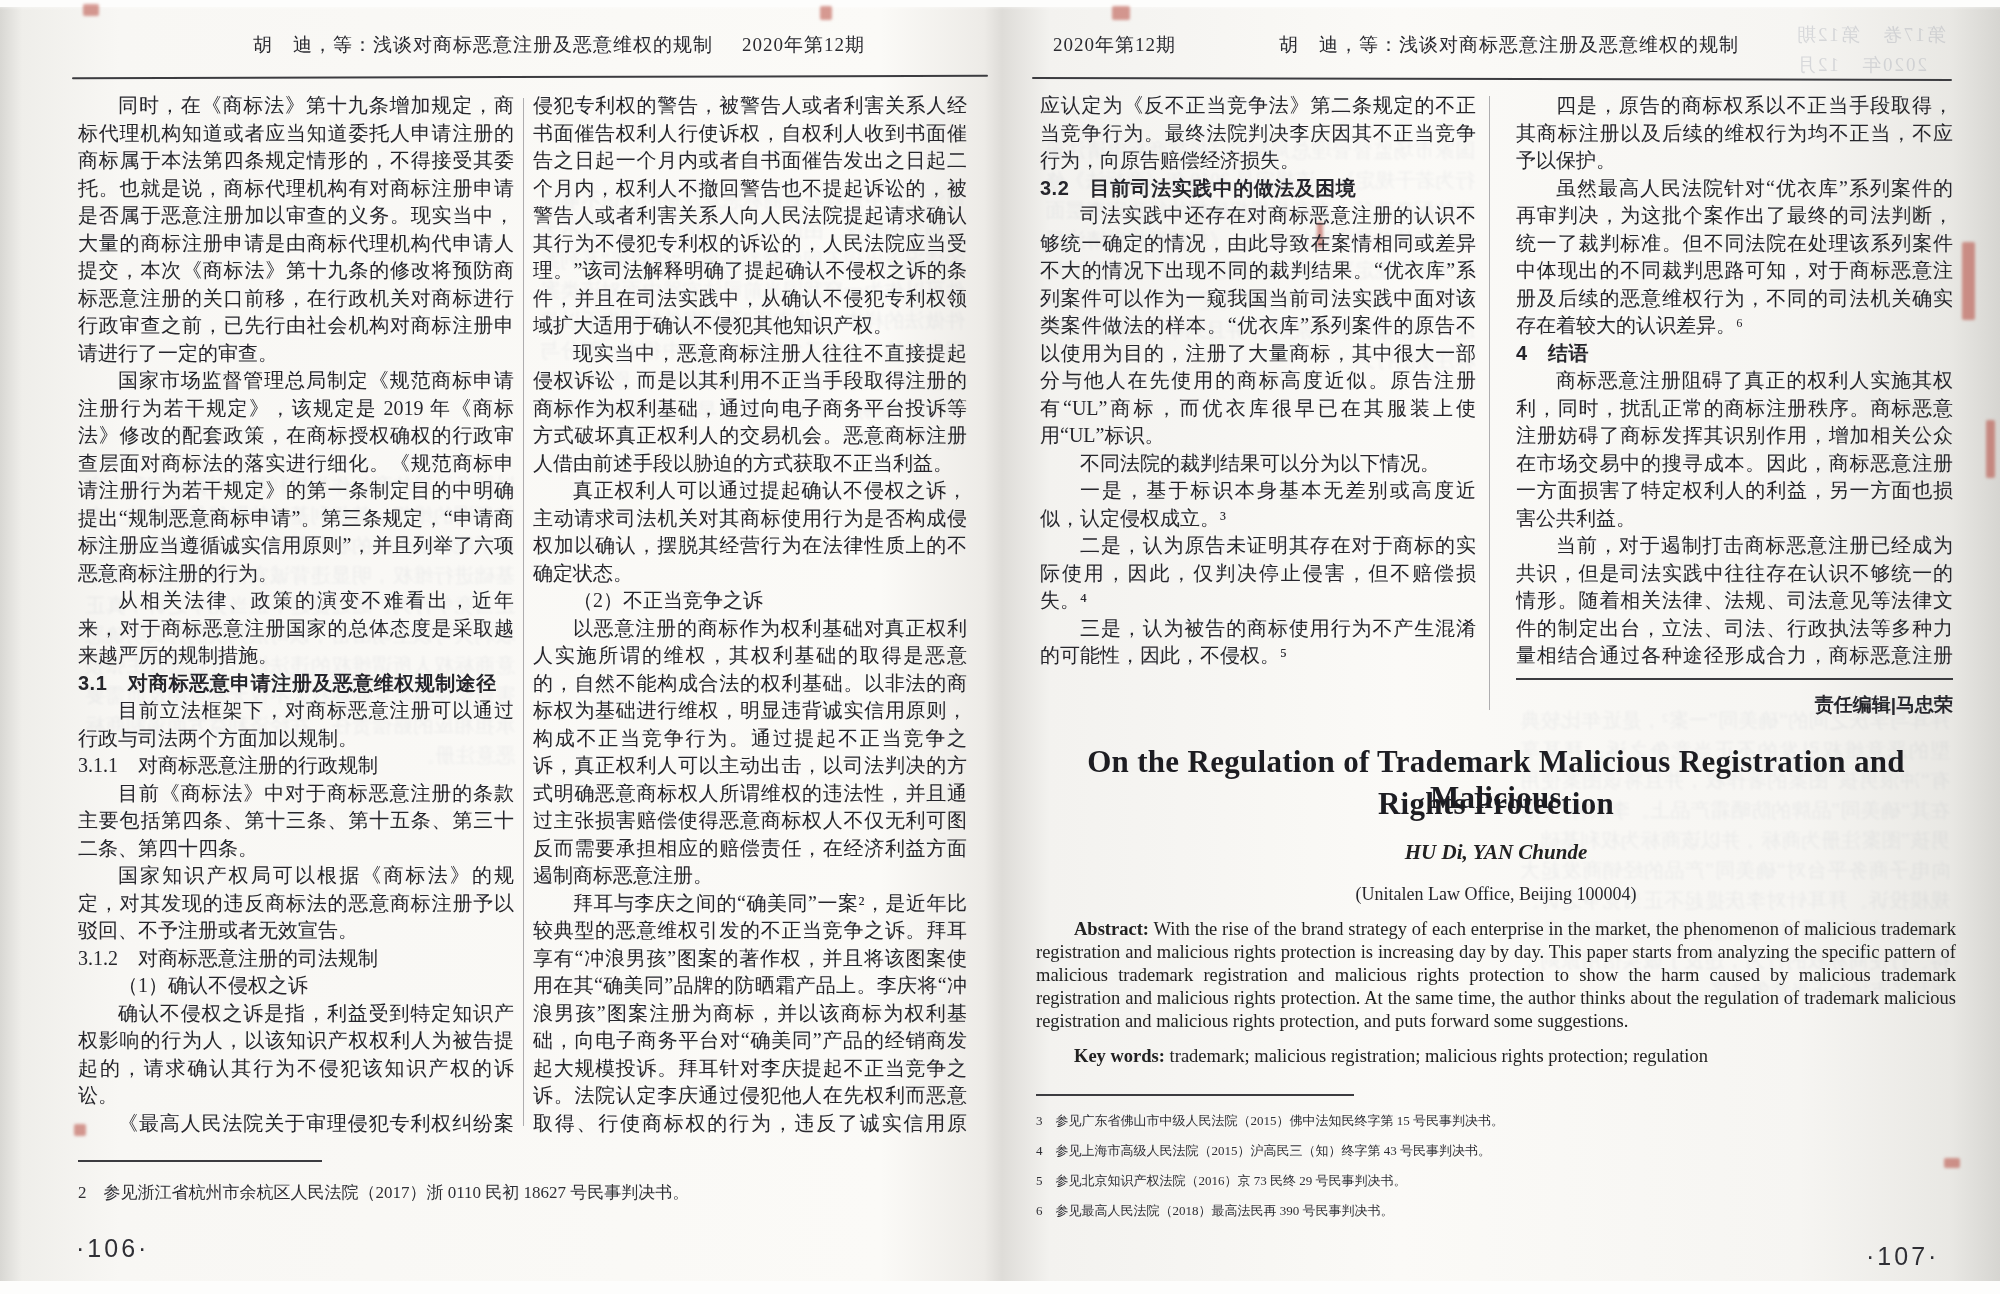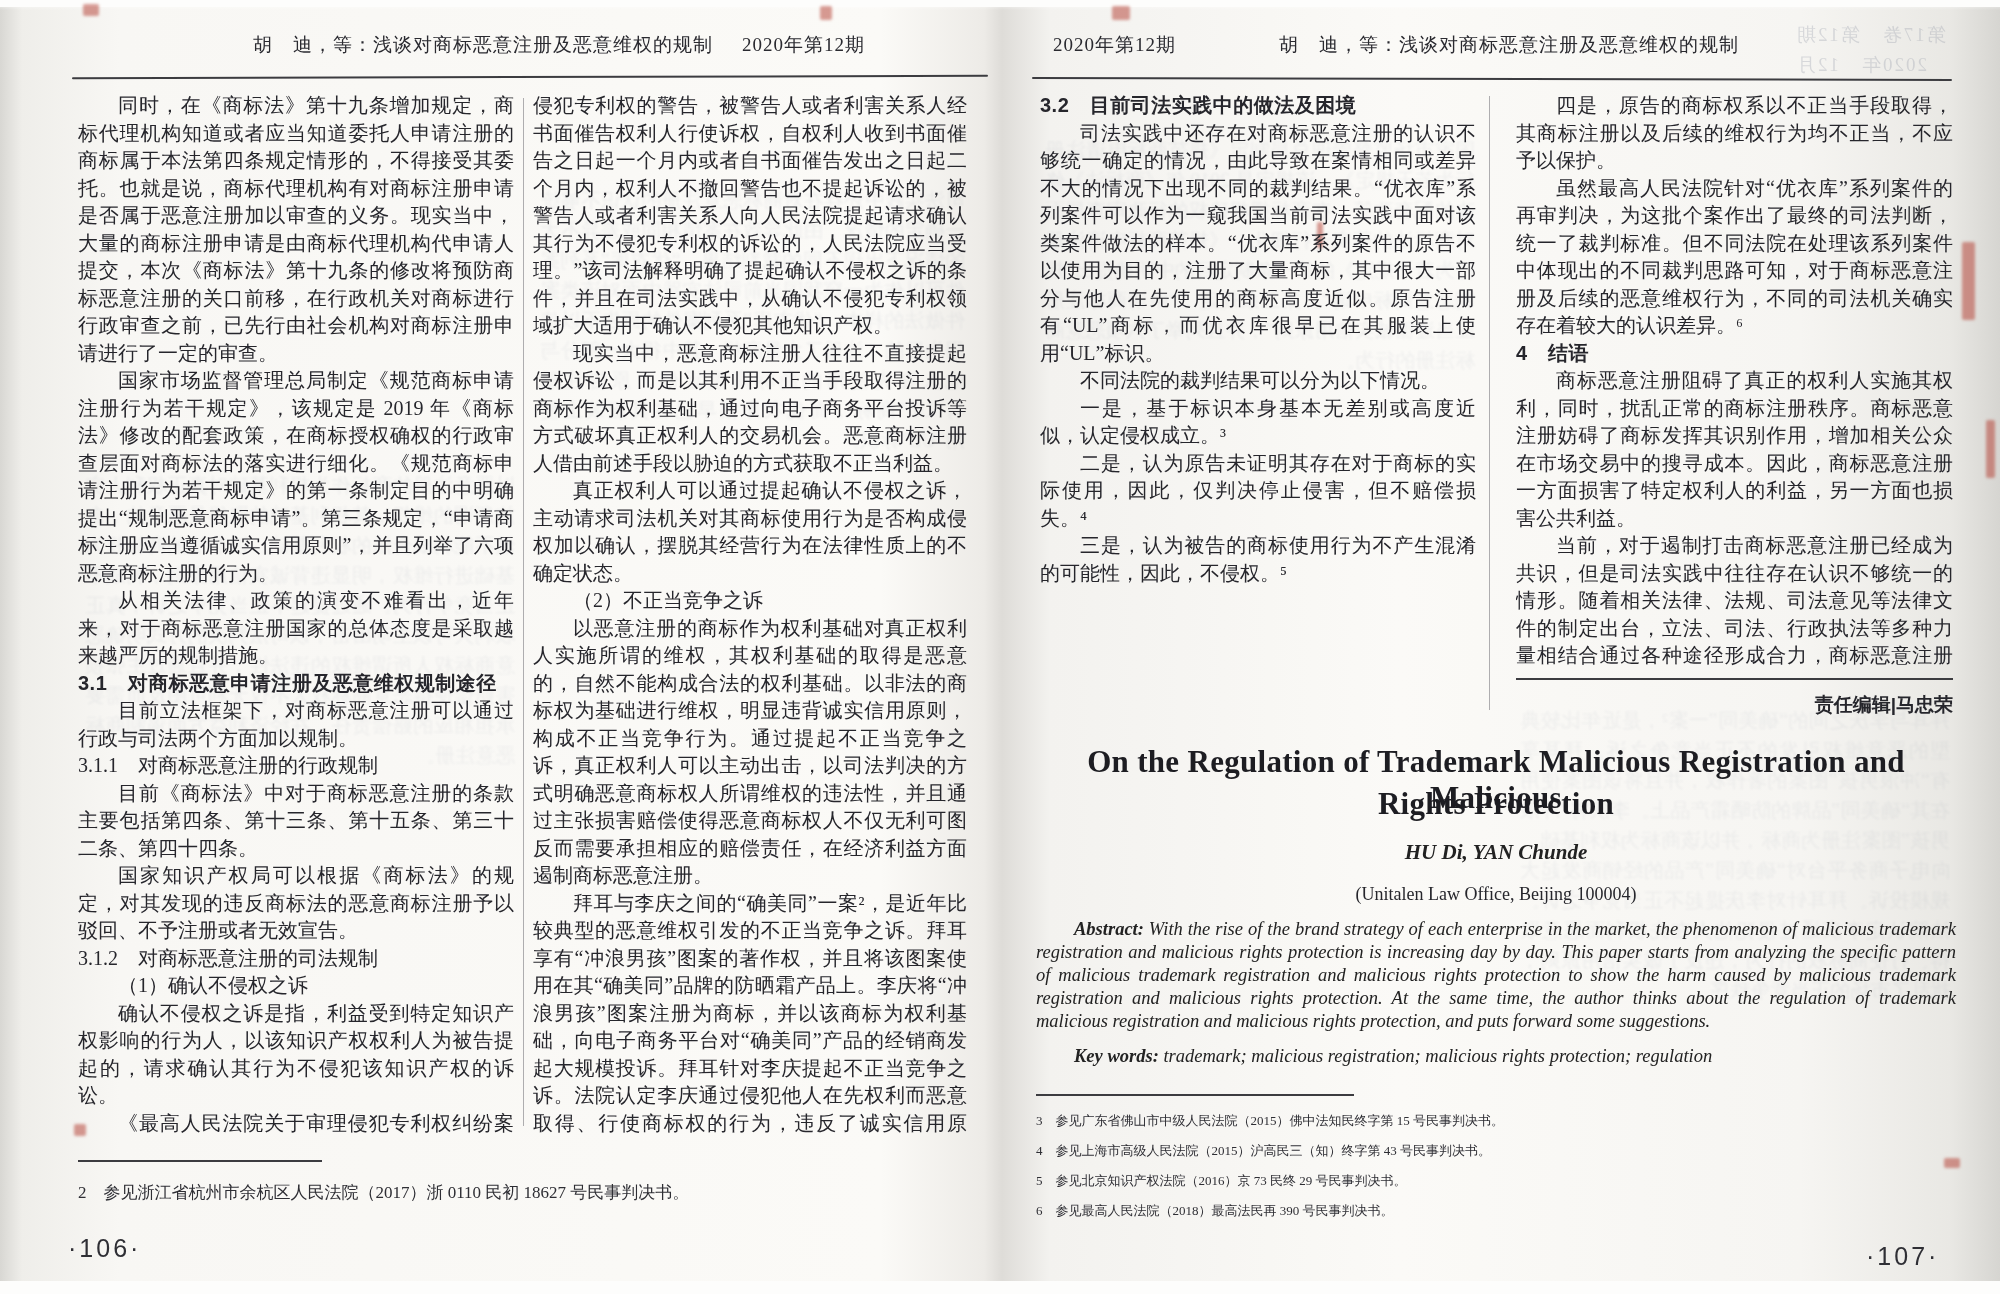--- a/index.html
+++ b/index.html
@@ -114,29 +114,30 @@
       <div class="blk cont">侵犯专利权的警告，被警告人或者利害关系人经书面催告权利人行使诉权，自权利人收到书面催告之日起一个月内或者自书面催告发出之日起二个月内，权利人不撤回警告也不提起诉讼的，被警告人或者利害关系人向人民法院提起请求确认其行为不侵犯专利权的诉讼的，人民法院应当受理。”该司法解释明确了提起确认不侵权之诉的条件，并且在司法实践中，从确认不侵犯专利权领域扩大适用于确认不侵犯其他知识产权。</div>
       <div class="blk p">现实当中，恶意商标注册人往往不直接提起侵权诉讼，而是以其利用不正当手段取得注册的商标作为权利基础，通过向电子商务平台投诉等方式破坏真正权利人的交易机会。恶意商标注册人借由前述手段以胁迫的方式获取不正当利益。</div>
       <div class="blk p">真正权利人可以通过提起确认不侵权之诉，主动请求司法机关对其商标使用行为是否构成侵权加以确认，摆脱其经营行为在法律性质上的不确定状态。</div>
       <div class="blk p">（2）不正当竞争之诉</div>
       <div class="blk p">以恶意注册的商标作为权利基础对真正权利人实施所谓的维权，其权利基础的取得是恶意的，自然不能构成合法的权利基础。以非法的商标权为基础进行维权，明显违背诚实信用原则，构成不正当竞争行为。通过提起不正当竞争之诉，真正权利人可以主动出击，以司法判决的方式明确恶意商标权人所谓维权的违法性，并且通过主张损害赔偿使得恶意商标权人不仅无利可图反而需要承担相应的赔偿责任，在经济利益方面遏制商标恶意注册。</div>
       <div class="blk p">拜耳与李庆之间的“确美同”一案²，是近年比较典型的恶意维权引发的不正当竞争之诉。拜耳享有“冲浪男孩”图案的著作权，并且将该图案使用在其“确美同”品牌的防晒霜产品上。李庆将“冲浪男孩”图案注册为商标，并以该商标为权利基础，向电子商务平台对“确美同”产品的经销商发起大规模投诉。拜耳针对李庆提起不正当竞争之诉。法院认定李庆通过侵犯他人在先权利而恶意取得、行使商标权的行为，违反了诚实信用原则，扰乱了市场的正当竞争秩序，</div>
     </div>
 
   <div class="fnrule" style="left:78px;top:1160px;width:244px;"></div>
   <div class="fn" style="left:78px;top:1178px;width:900px;">2　参见浙江省杭州市余杭区人民法院（2017）浙 0110 民初 18627 号民事判决书。</div>
-  <div class="pagenum" style="left:68px;top:1234px;text-align:right;">·106·</div>
+  <div class="pagenum" style="left:76px;top:1234px;text-align:right;">·106·</div>
 
   <div class="pghead" style="left:1035px;top:32px;width:918px;">
     <span class="iss" style="left:18px;">2020年第12期</span>
     <span class="rt" style="left:244px;">胡　迪，等：浅谈对商标恶意注册及恶意维权的规制</span>
   </div>
   <div class="hrule" style="left:1032px;top:78px;width:920px;transform:rotate(0.12deg);"></div>
 
   <div class="col" style="left:1040px;top:92px;width:436px;height:636px;">
+      <div class="blk cont">应认定为《反不正当竞争法》第二条规定的不正当竞争行为。最终法院判决李庆因其不正当竞争行为，向原告赔偿经济损失。</div>
       <div class="blk h">3.2　目前司法实践中的做法及困境</div>
       <div class="blk p">司法实践中还存在对商标恶意注册的认识不够统一确定的情况，由此导致在案情相同或差异不大的情况下出现不同的裁判结果。“优衣库”系列案件可以作为一窥我国当前司法实践中面对该类案件做法的样本。“优衣库”系列案件的原告不以使用为目的，注册了大量商标，其中很大一部分与他人在先使用的商标高度近似。原告注册有“UL”商标，而优衣库很早已在其服装上使用“UL”标识。</div>
       <div class="blk p">不同法院的裁判结果可以分为以下情况。</div>
       <div class="blk p">一是，基于标识本身基本无差别或高度近似，认定侵权成立。³</div>
       <div class="blk p">二是，认为原告未证明其存在对于商标的实际使用，因此，仅判决停止侵害，但不赔偿损失。⁴</div>
       <div class="blk p">三是，认为被告的商标使用行为不产生混淆的可能性，因此，不侵权。⁵</div>
     </div>
   <div class="vrule" style="left:1489px;top:96px;height:614px;"></div>
   <div class="col" style="left:1516px;top:92px;width:437px;height:578px;">
       <div class="blk p">四是，原告的商标权系以不正当手段取得，其商标注册以及后续的维权行为均不正当，不应予以保护。</div>
@@ -145,21 +146,21 @@
       <div class="blk p">商标恶意注册阻碍了真正的权利人实施其权利，同时，扰乱正常的商标注册秩序。商标恶意注册妨碍了商标发挥其识别作用，增加相关公众在市场交易中的搜寻成本。因此，商标恶意注册一方面损害了特定权利人的利益，另一方面也损害公共利益。</div>
       <div class="blk p">当前，对于遏制打击商标恶意注册已经成为共识，但是司法实践中往往存在认识不够统一的情形。随着相关法律、法规、司法意见等法律文件的制定出台，立法、司法、行政执法等多种力量相结合通过各种途径形成合力，商标恶意注册应当能够得到有效遏制。◉</div>
     </div>
 
   <div class="editor" style="left:1516px;top:678px;">责任编辑|马忠荣</div>
 
   <div class="etitle" style="left:1036px;top:744px;">On the Regulation of Trademark Malicious Registration and Malicious</div>
   <div class="etitle" style="left:1036px;top:786px;">Rights Protection</div>
   <div class="eauthors" style="left:1036px;top:840px;">HU Di, YAN Chunde</div>
   <div class="eaffil" style="left:1036px;top:884px;">(Unitalen Law Office, Beijing 100004)</div>
-  <div class="eabs" style="left:1036px;top:918px;font-style:italic;">
+  <div class="eabs" style="left:1036px;top:918px;">
     <p><span class="lbl">Abstract:</span><span> With the rise of the brand strategy of each enterprise in the market, the phenomenon of malicious trademark registration and malicious rights protection is increasing day by day. This paper starts from analyzing the specific pattern of malicious trademark registration and malicious rights protection to show the harm caused by malicious trademark registration and malicious rights protection. At the same time, the author thinks about the regulation of trademark malicious registration and malicious rights protection, and puts forward some suggestions.</span></p>
     <p class="kw"><span class="lbl">Key words:</span><span> trademark; malicious registration; malicious rights protection; regulation</span></p>
   </div>
 
   <div class="fnrule" style="left:1036px;top:1094px;width:318px;"></div>
   <div class="fnlist" style="left:1036px;top:1106px;width:920px;">
       <div class="fnitem">3　参见广东省佛山市中级人民法院（2015）佛中法知民终字第 15 号民事判决书。</div>
       <div class="fnitem">4　参见上海市高级人民法院（2015）沪高民三（知）终字第 43 号民事判决书。</div>
       <div class="fnitem">5　参见北京知识产权法院（2016）京 73 民终 29 号民事判决书。</div>
       <div class="fnitem">6　参见最高人民法院（2018）最高法民再 390 号民事判决书。</div>

